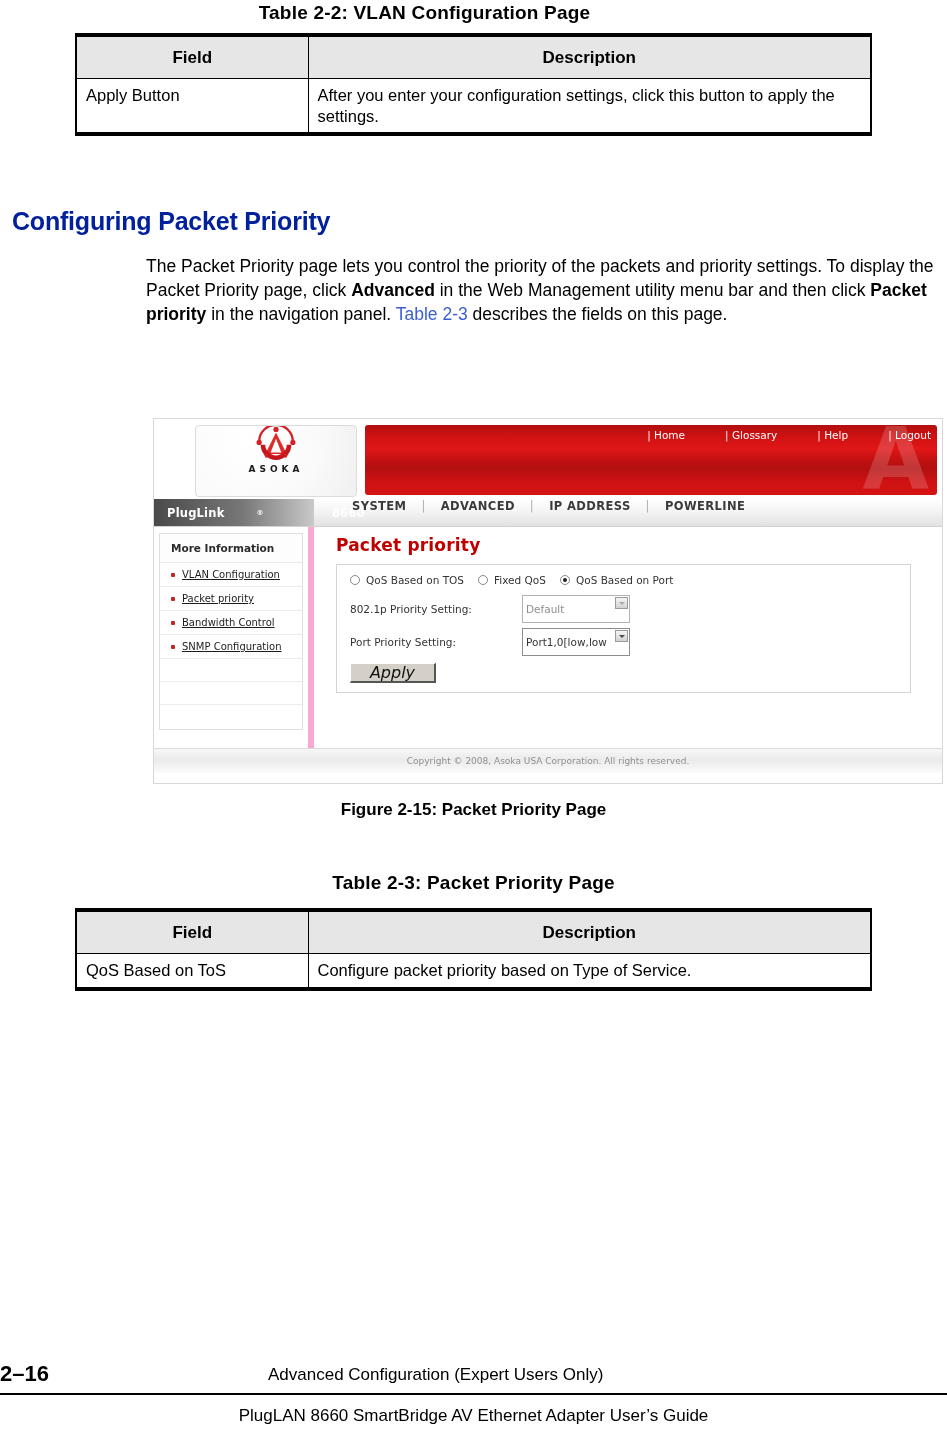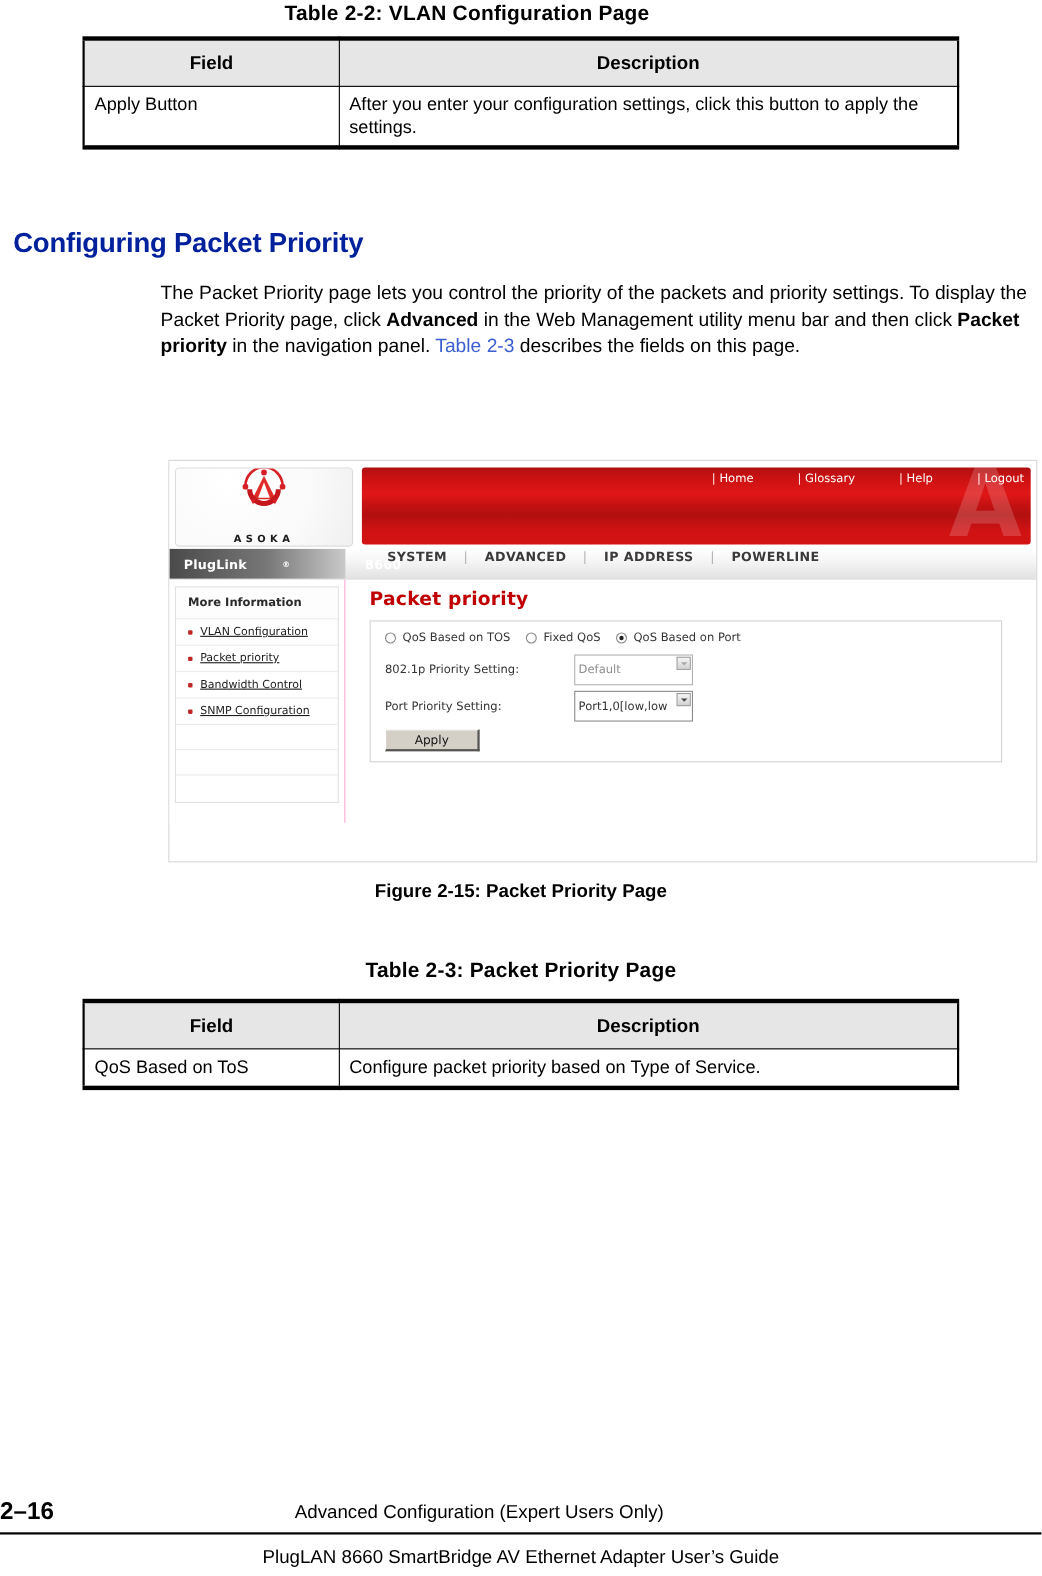--- a/index.html
+++ b/index.html
@@ -100,22 +100,23 @@
   .logo-box {
     width: 160px;
     height: 70px;
     border: 1px solid #dcdcdc;
     border-radius: 4px;
     background:
        radial-gradient(circle at 30% 20%, #ffffff 0%, #fafafa 60%, #f0f0f0 100%);
     display: flex;
     flex-direction: column;
     align-items: center;
-    justify-content: space-between;
+    justify-content: flex-start;
     flex: none;
+    margin-left: 36px;
   }
   .logo-mark { width: 46px; height: 36px; }
   .logo-word {
     font-size: 9px;
     font-weight: bold;
     letter-spacing: 4px;
     color: #1a1a1a;
     margin-top: 2px;
   }
   .banner {
@@ -187,21 +188,21 @@
   .menu .sep { color: #b0b0b0; padding: 0 13px; font-weight: normal; }
 
   .shot-body {
     display: flex;
     height: 221px;
     background: #ffffff;
   }
   .sidebar {
     width: 160px;
     flex: none;
-    border-right: 1px solid #f9a8d4;
+    border-right: 6px solid #f9a8d4;
     box-sizing: border-box;
     padding: 6px 5px 0 5px;
   }
   .side-panel {
     border: 1px solid #e0e0e0;
     border-top: none;
     box-sizing: border-box;
     height: 197px;
   }
   .side-head {
@@ -324,26 +325,27 @@
   .sel.disabled .arrow i { border-top-color: #a8a8a8; }
   .apply-btn {
     margin-top: 7px;
     width: 86px;
     height: 20px;
     background: #d4d0c8;
     border-top: 1px solid #ffffff;
     border-left: 1px solid #ffffff;
     border-right: 2px solid #555;
     border-bottom: 2px solid #555;
-    font-size: 11px;
+    font-size: 16px;
     color: #111;
     display: flex;
     align-items: center;
     justify-content: center;
     box-sizing: border-box;
+    font-style: italic;
   }
 
   .shot-footer {
     height: 24px;
     background: linear-gradient(to bottom,#f7f7f7 0%,#ebebeb 45%,#fbfbfb 100%);
     border-top: 1px solid #dadada;
     display: flex;
     align-items: center;
     justify-content: center;
     font-size: 9px;
@@ -516,20 +518,21 @@
                 <i></i>
               </span>
           </span>
         </div>
 
         <div class="apply-btn">Apply</div>
       </div>
     </div>
   </div>
 
+  <div class="shot-footer">Copyright © 2008, Asoka USA Corporation. All rights reserved.</div>
 </div>
 
 <div class="fig-caption" style="position:absolute;left:0;top:800px;width:947px;">Figure 2-15:  Packet Priority Page</div>
 
 <div style="position:absolute;left:0;top:872px;width:947px;">
   <div class="tbl-caption">Table 2-3:  Packet Priority Page</div>
 </div>
 
 <div style="position:absolute;left:0;top:908px;width:947px;">
   <table class="doc-table">

